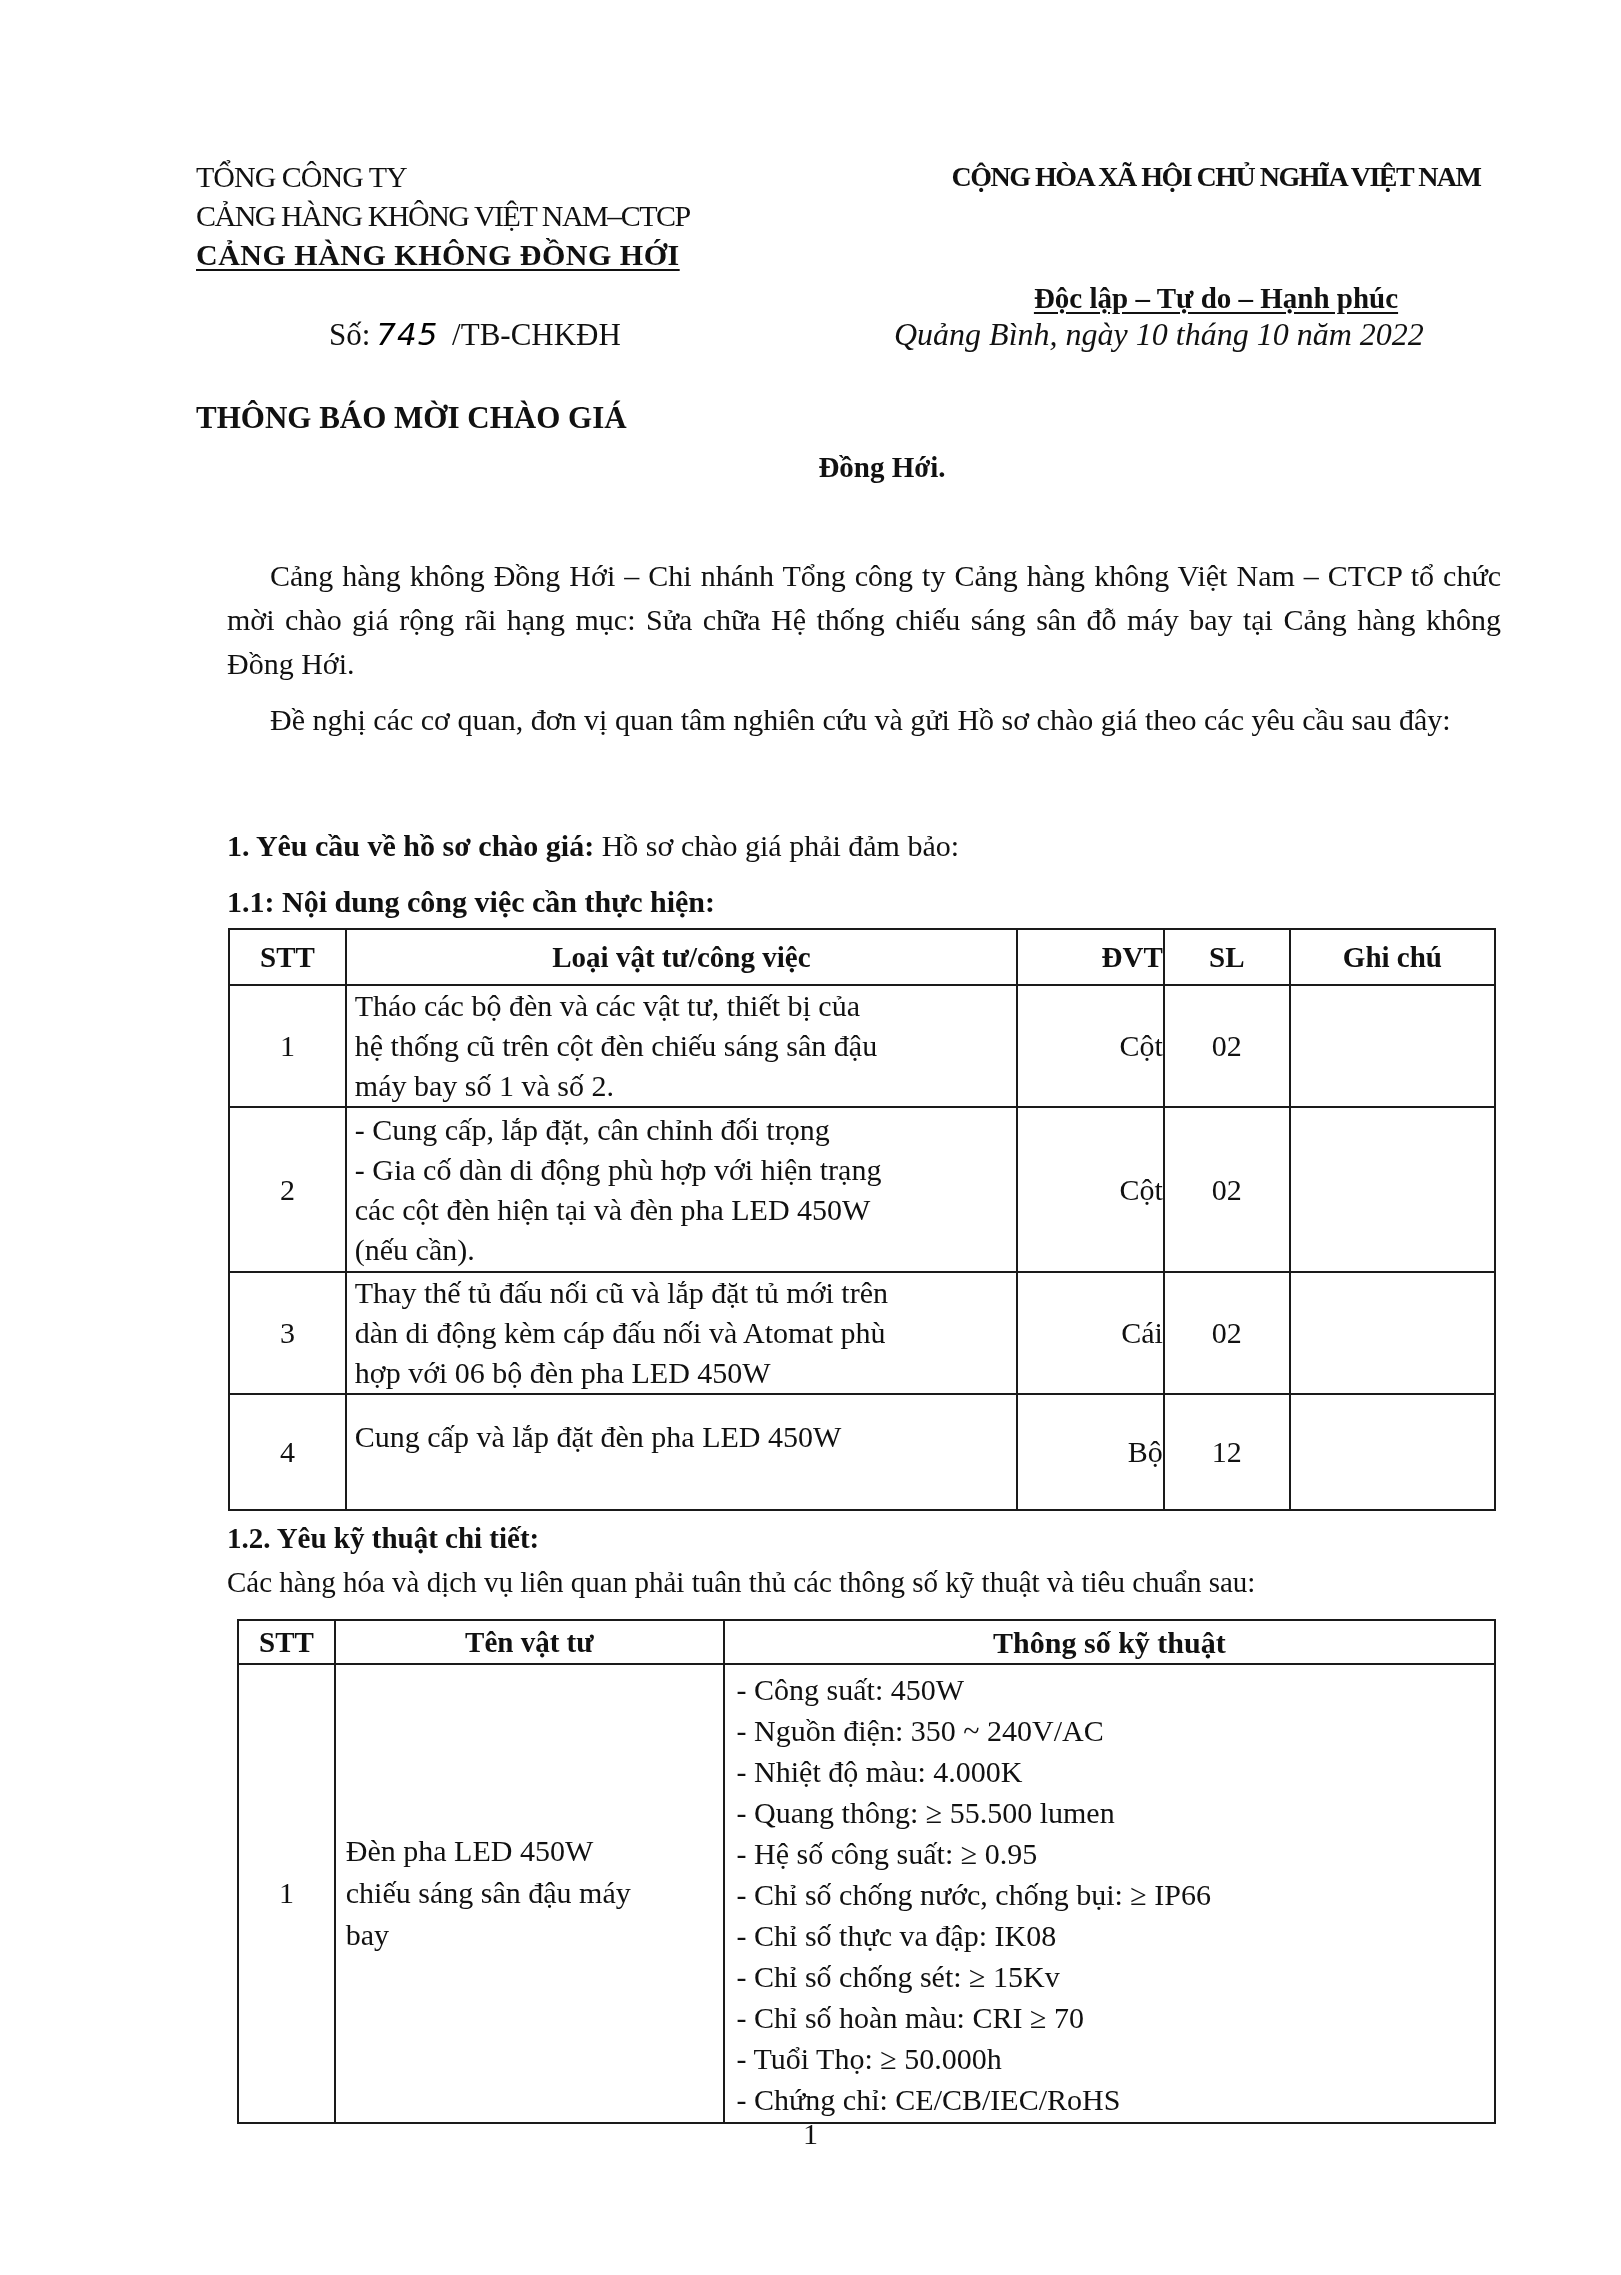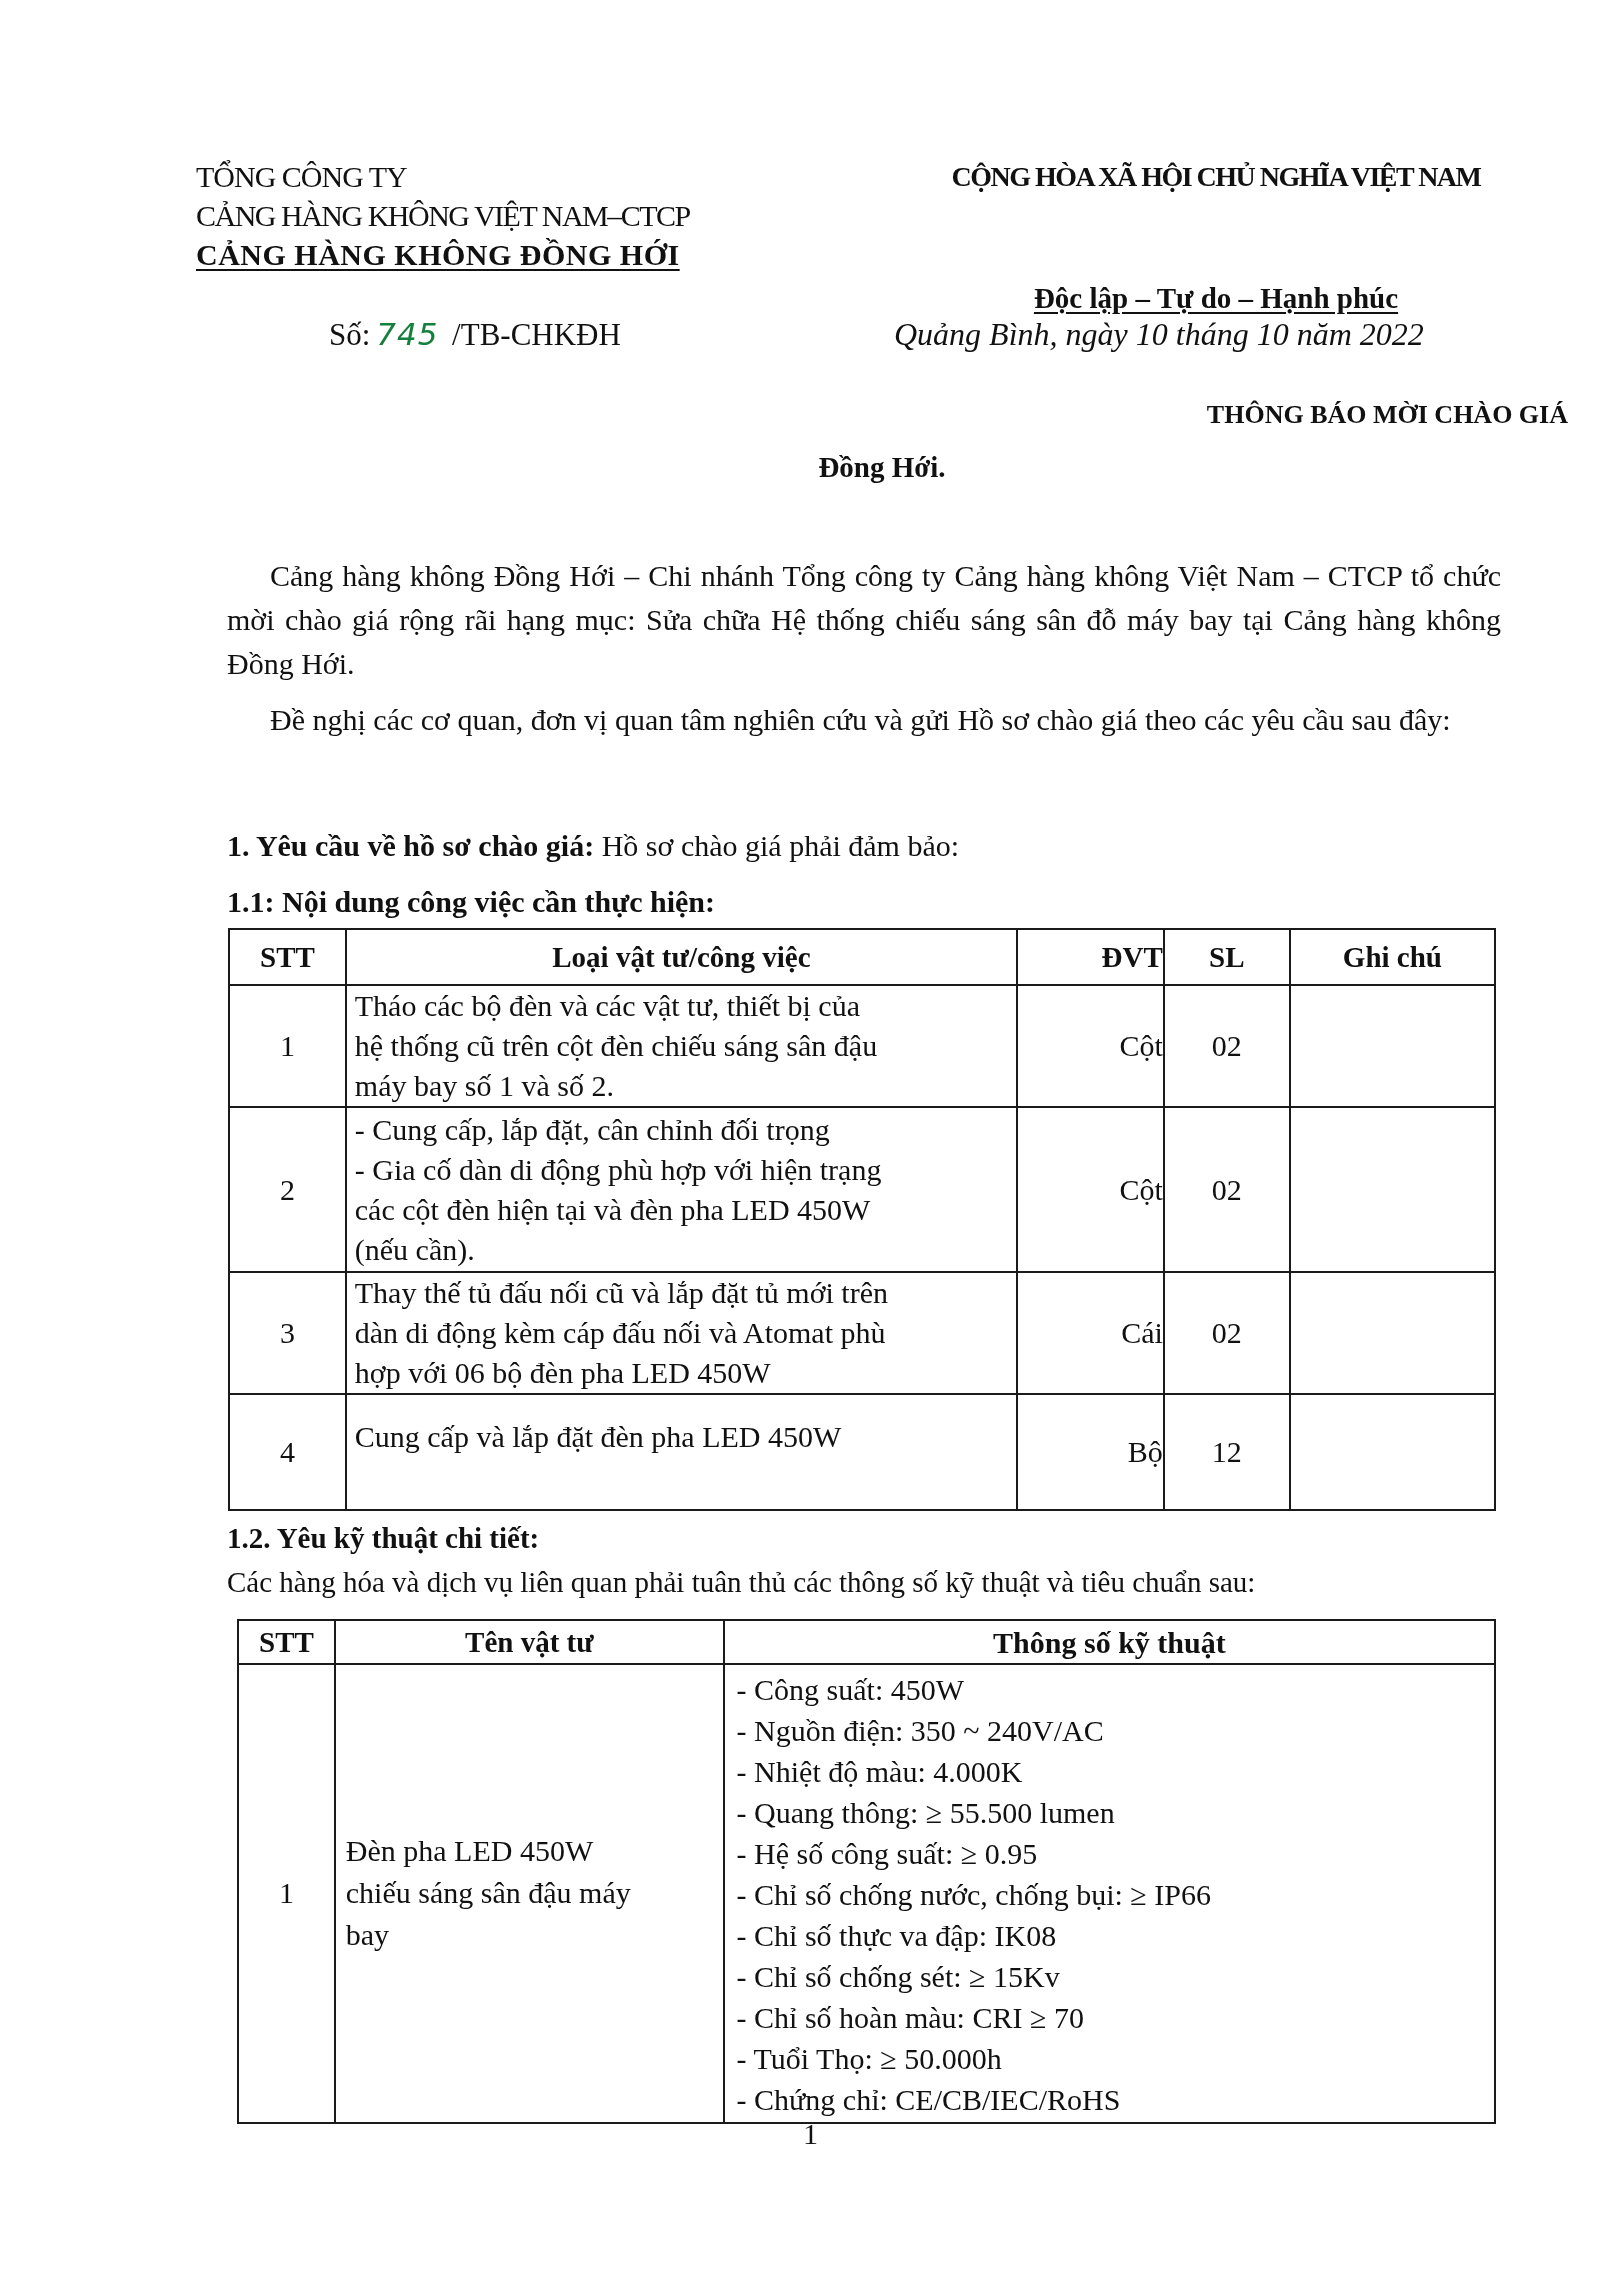--- a/index.html
+++ b/index.html
@@ -9,23 +9,23 @@
   }
   .abs { position: absolute; }
   .hdr-left { left: 196px; top: 157px; width: 637px; text-align: left; line-height: 39px; font-size: 30px; }
   .hdr-left .l1 { letter-spacing: -1px; }
   .hdr-left .l2 { letter-spacing: -1.5px; }
   .hdr-left .l3 { font-weight: bold; text-decoration: underline; text-decoration-thickness: 2px; text-underline-offset: 3.9px; font-size: 30px; letter-spacing: 0.5px; }
   .hdr-right { left: 863px; top: 157px; width: 706px; text-align: center; line-height: 39px; }
   .hdr-right .r1 { font-weight: bold; font-size: 28px; letter-spacing: -1.5px; }
   .hdr-right .r2 { font-weight: bold; font-size: 29px; text-decoration: underline; text-decoration-thickness: 2px; text-underline-offset: 3.9px; }
   .so { left: 329px; top: 316px; font-size: 31px; }
-  .so .hand { font-family: "DejaVu Sans", sans-serif; color: #15803d; font-size: 31px; font-style: italic; margin: 0 13.7px 0 5.9px; letter-spacing: 1px; }
+  .so .hand { font-family: "DejaVu Sans", sans-serif; color: #000000; font-size: 31px; font-style: italic; margin: 0 13.7px 0 5.9px; letter-spacing: 1px; }
   .date { left: 894px; top: 316px; font-size: 32px; font-style: italic; }
-  .title { left: 196px; width: 1372px; top: 400px; font-weight: bold; font-size: 26px; text-align: right; }
+  .title { left: 196px; width: 1372px; top: 400px; font-weight: bold; font-size: 31px; text-align: left; }
   .subtitle { left: 235px; width: 1294px; top: 446px; font-weight: bold; font-size: 29px; text-align: center; line-height: 42px; }
   .para { left: 227px; width: 1274px; font-size: 30px; line-height: 44px; text-align: justify; }
   .para .indent { display: inline-block; width: 43px; }
   .p1 { top: 554px; }
   .p2 { top: 698px; }
   .sec { left: 227px; font-size: 30px; margin-top: 20px; }
   .sec b { font-weight: bold; }
   .s1 { top: 809px; }
   .s11 { top: 865px; font-weight: bold; }
   table { border-collapse: collapse; position: absolute; font-size: 30px; }

